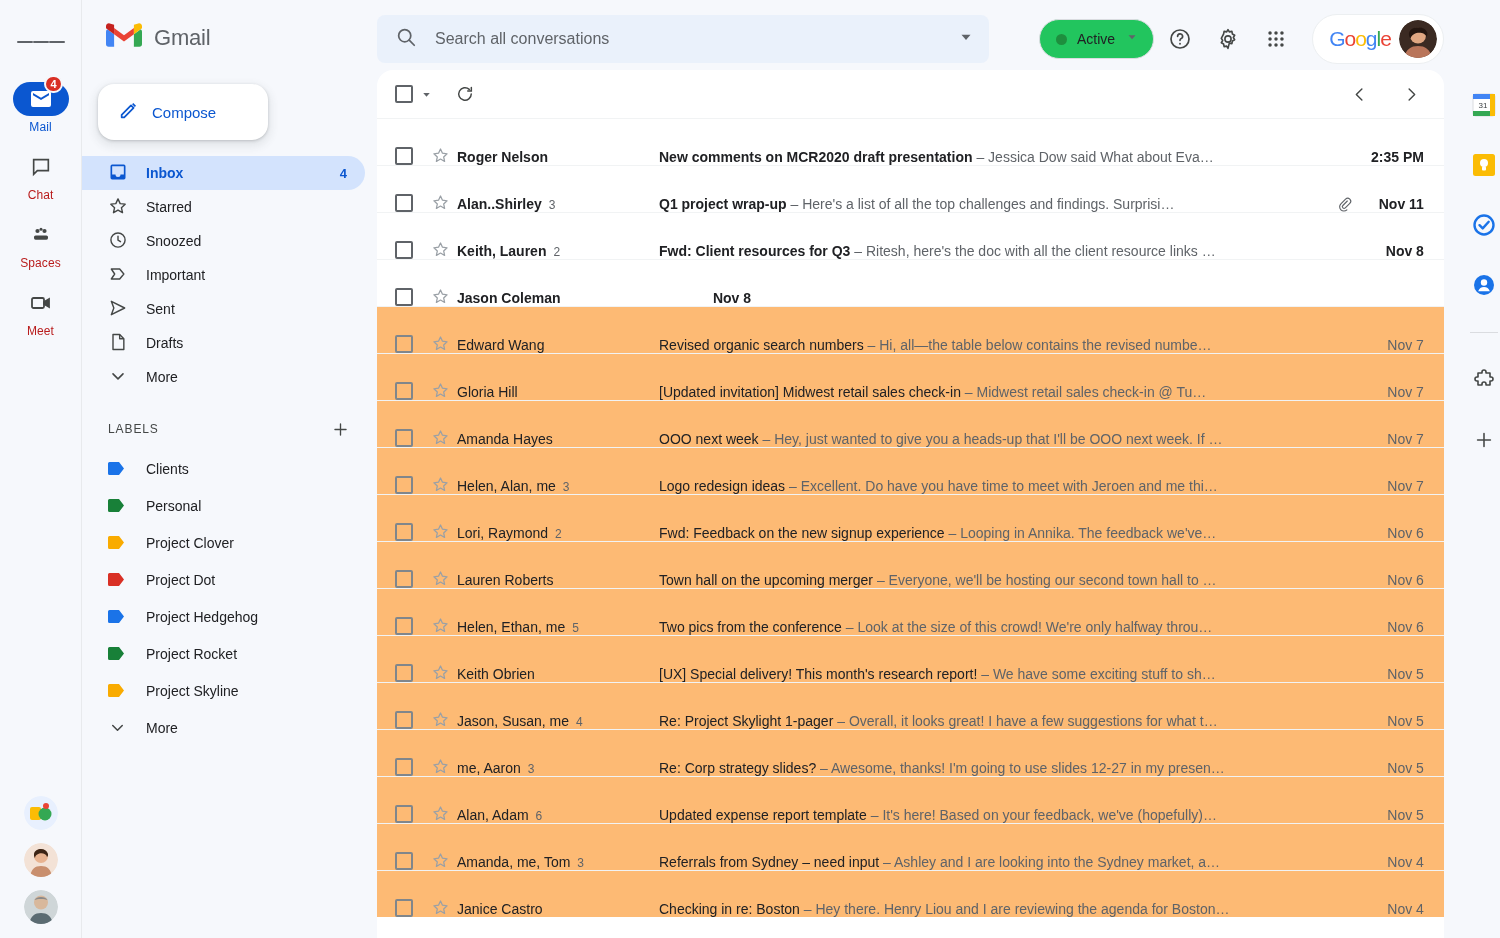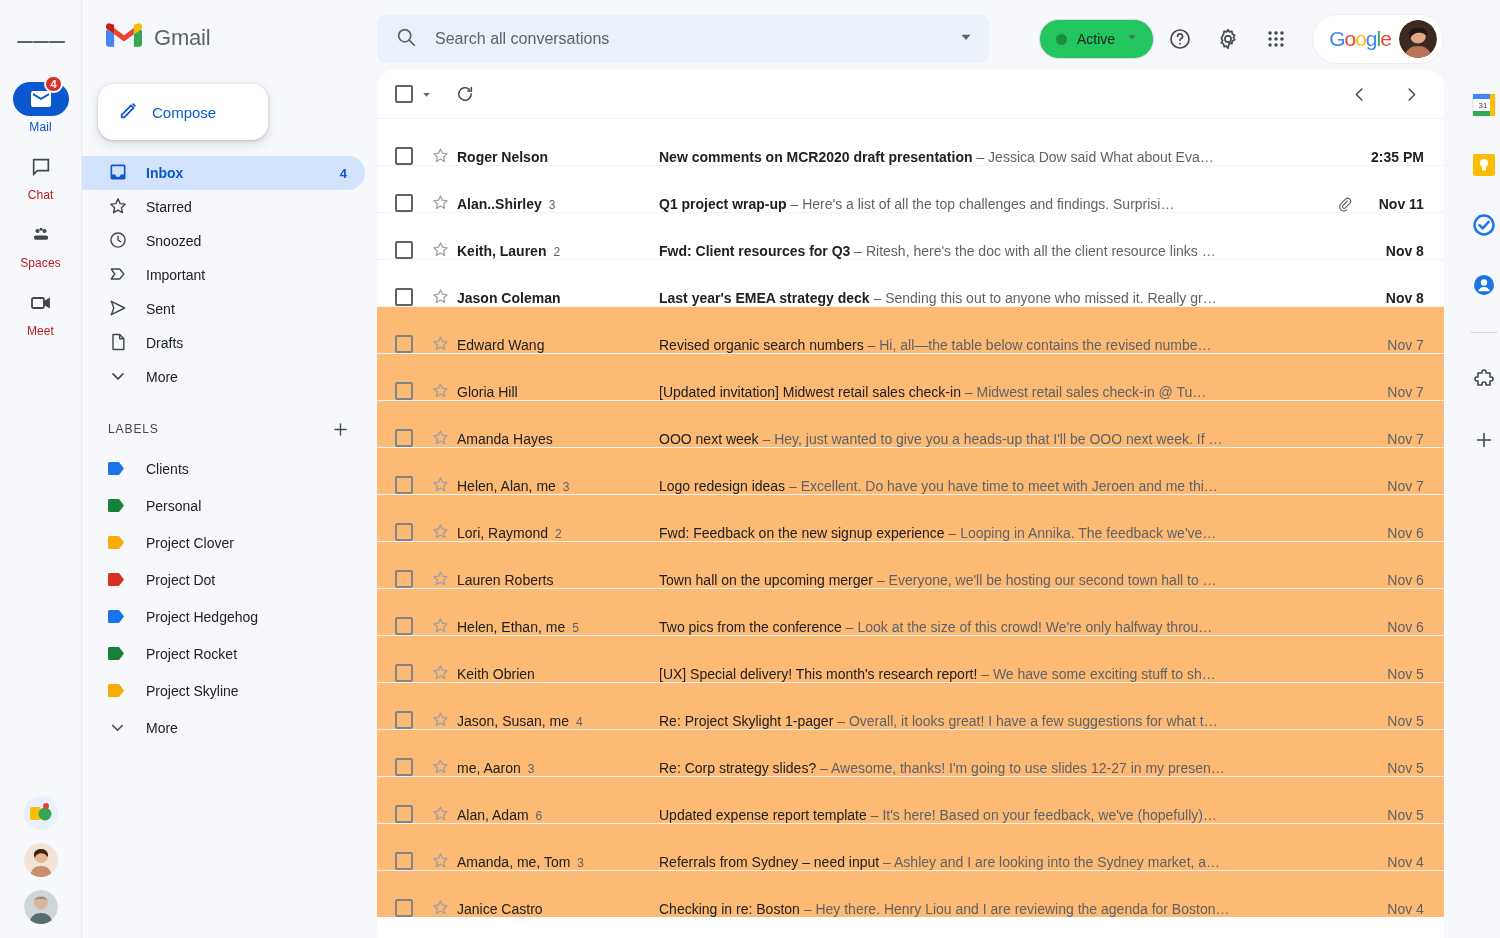--- a/index.html
+++ b/index.html
@@ -560,21 +560,20 @@
           <div class="row unread">
             <div class="row-cb"></div>
             <div class="row-star">
               <svg width="19" height="19" viewBox="0 0 24 24" fill="none" stroke="#9aa0a6" stroke-width="1.6" stroke-linejoin="round">
                 <path d="M12 3.8l2.5 5.3 5.8.7-4.3 4 1.2 5.7-5.2-3-5.2 3 1.2-5.7-4.3-4 5.8-.7L12 3.8z"></path>
               </svg>
             </div>
             <div class="sender">
               <span class="s-name">Jason Coleman</span>
             </div>
-            <div class="msg"><span class="subj">Last year's EMEA strategy deck</span><span class="dash"> – </span><span class="snippet">Sending this out to anyone who missed it. Really gr…</span></div>
             <div class="attach"></div>
             <div class="date">Nov 8</div>
           </div>
           <div class="row read">
             <div class="row-cb"></div>
             <div class="row-star">
               <svg width="19" height="19" viewBox="0 0 24 24" fill="none" stroke="#9aa0a6" stroke-width="1.6" stroke-linejoin="round">
                 <path d="M12 3.8l2.5 5.3 5.8.7-4.3 4 1.2 5.7-5.2-3-5.2 3 1.2-5.7-4.3-4 5.8-.7L12 3.8z"></path>
               </svg>
             </div>

